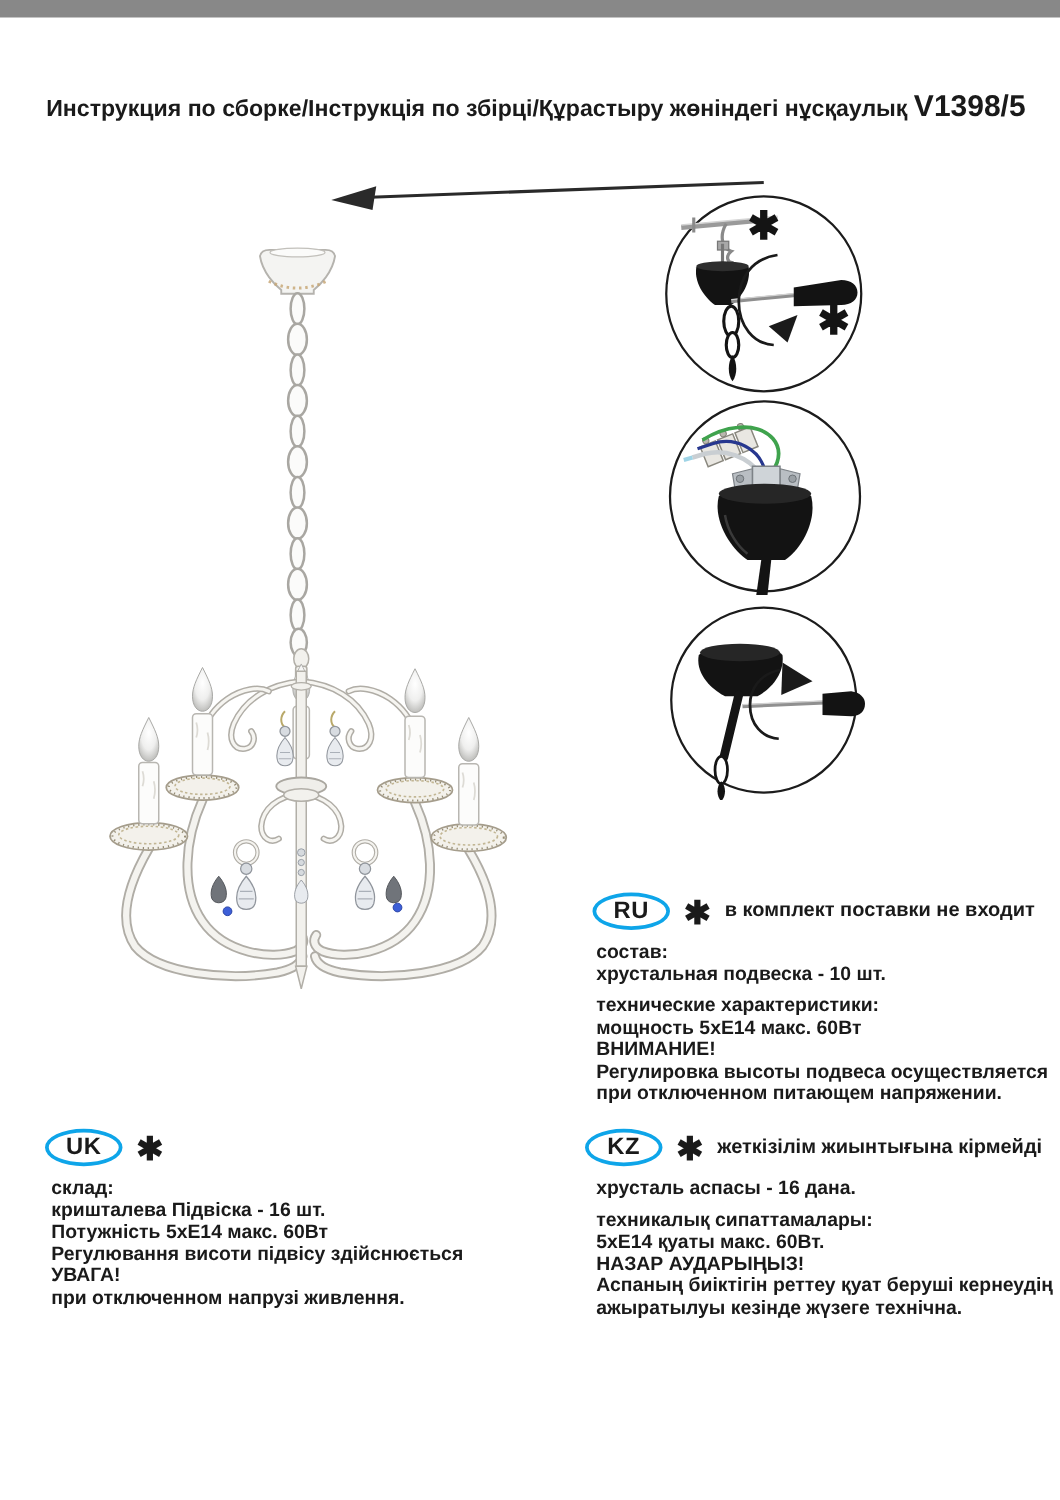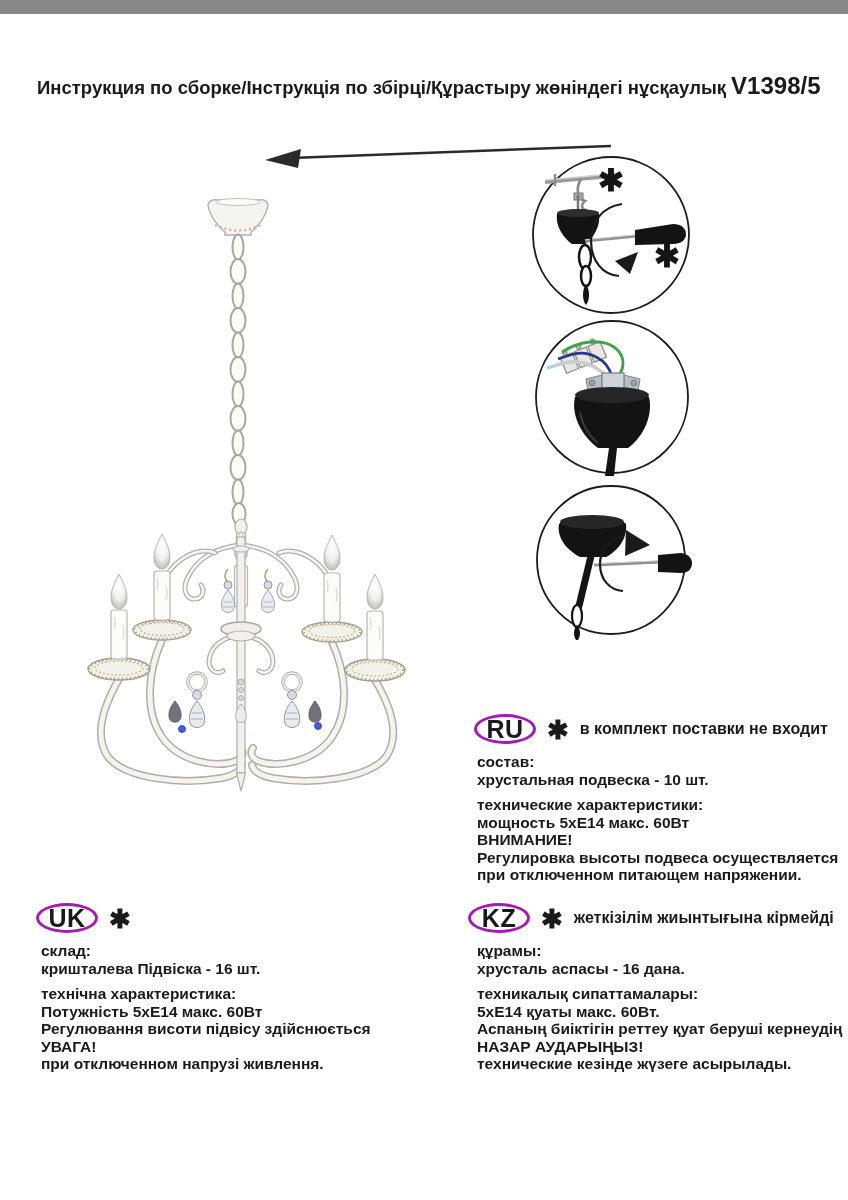--- a/index.html
+++ b/index.html
@@ -24,22 +24,22 @@
   .title .model{font-size:24px;}
   
   .lang-section{width:380px;}
   .lang-header{
     display:flex;align-items:center;column-gap:11px;
     margin-bottom:9px;
   }
   .badge{
     display:inline-flex;align-items:center;justify-content:center;
     min-width:46px;height:24px;padding:0 5px;
-    border:3px solid #a21caf;border-radius:50%;
-    font-size:25px;letter-spacing:0.5px;
+    border:3px solid #0ea5e9;border-radius:50%;
+    font-size:19px;letter-spacing:0.5px;
   }
   .star{
     font-size:26px;line-height:1;position:relative;top:1px;
   }
   .note{font-size:16px;white-space:nowrap;}
   .line{
     margin:0;font-size:15.5px;line-height:17.5px;white-space:nowrap;
   }
   .gap-top{margin-top:8px;}
   .ru-lines{margin-left:3px;}
@@ -332,38 +332,36 @@
   </section>
 
   <section class="abs lang-section" style="left:36px;top:889px;">
     <div class="lang-header">
       <span class="badge">UK</span>
       <span class="star">✱</span>
     </div>
     <div class="uk-lines">
       <p class="line">склад:</p>
       <p class="line">кришталева Підвіска - 16 шт.</p>
-      <p class="line gap-top">технічна характеристика:</p>
       <p class="line">Потужність 5хЕ14 макс. 60Вт</p>
       <p class="line">Регулювання висоти підвісу здійснюється</p>
       <p class="line">УВАГА!</p>
       <p class="line">при отключенном напрузі живлення.</p>
     </div>
   </section>
 
   <section class="abs lang-section" style="left:468px;top:889px;">
     <div class="lang-header">
       <span class="badge">KZ</span>
       <span class="star">✱</span>
       <span class="note">жеткізілім жиынтығына кірмейді</span>
     </div>
     <div class="kz-lines">
-      <p class="line">құрамы:</p>
       <p class="line">хрусталь аспасы - 16 дана.</p>
       <p class="line gap-top">техникалық сипаттамалары:</p>
       <p class="line">5хЕ14 қуаты макс. 60Вт.</p>
+      <p class="line">НАЗАР АУДАРЫҢЫЗ!</p>
       <p class="line">Аспаның биіктігін реттеу қуат беруші кернеудің</p>
-      <p class="line">НАЗАР АУДАРЫҢЫЗ!</p>
-      <p class="line">технические кезінде жүзеге асырылады.</p>
+      <p class="line">ажыратылуы кезінде жүзеге технічна.</p>
     </div>
   </section>
 
 </div>
 
 </body></html>

